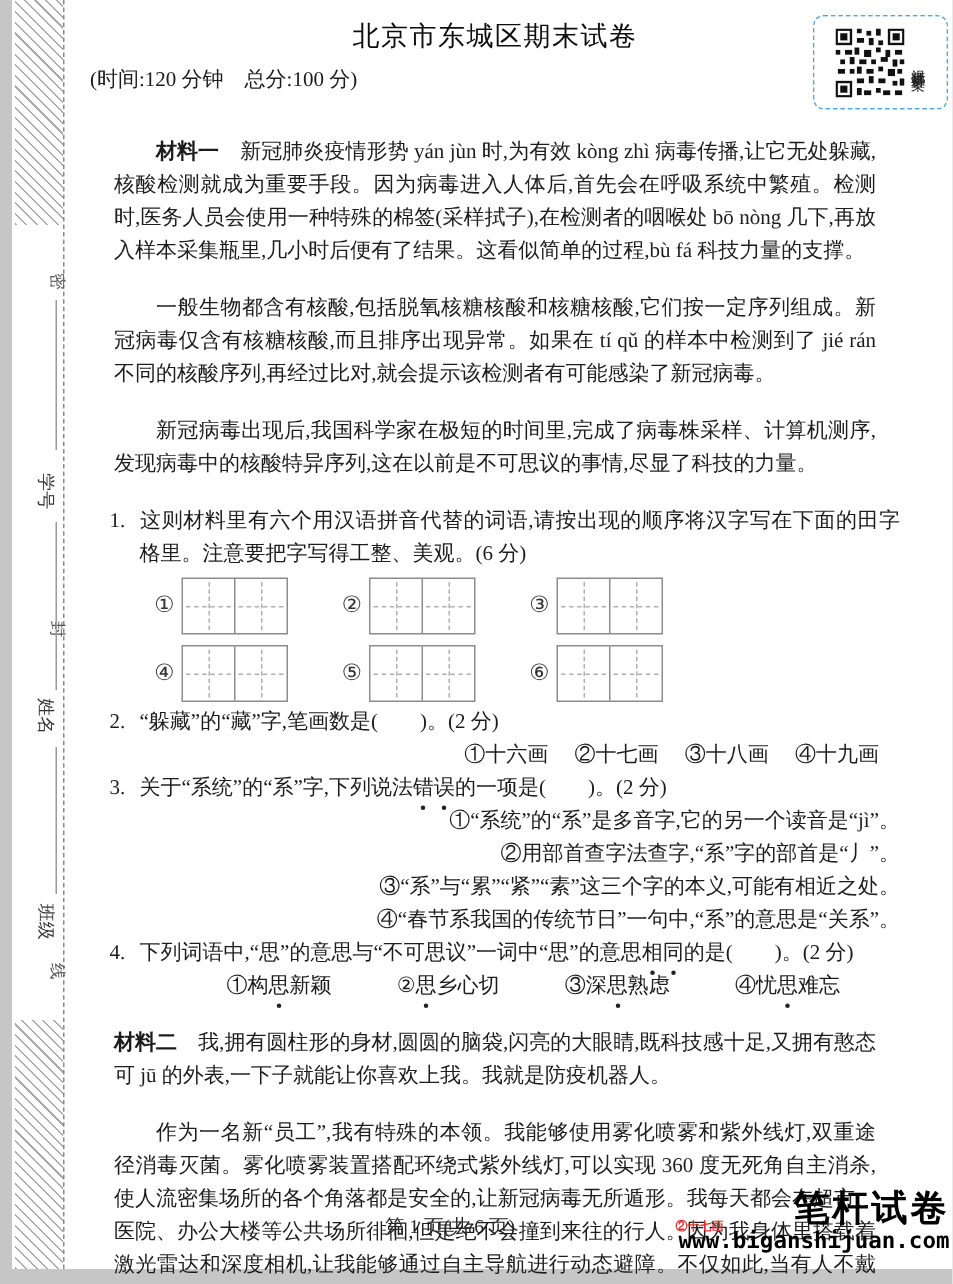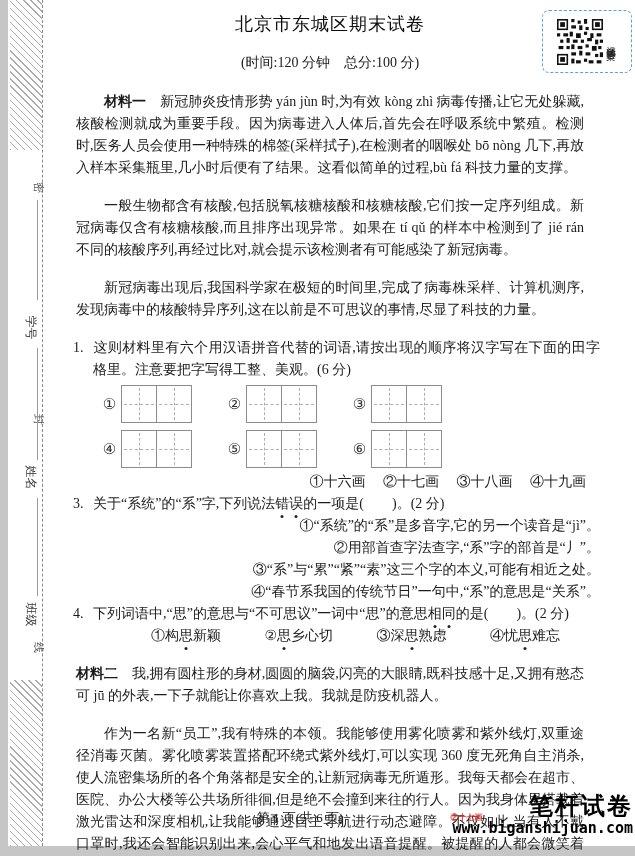--- a/index.html
+++ b/index.html
@@ -36,21 +36,21 @@
   }
   .fillline{
     position:absolute;left:29px;width:0;border-left:1px solid #9a9a9a;
   }
   
   .title{
     position:absolute;left:52px;top:12px;width:540px;text-align:center;
     font-size:18px;font-weight:normal;letter-spacing:1px;color:#0d0d0d;
   }
   .subtitle{
-    position:absolute;left:52px;top:54px;width:540px;text-align:center;
+    position:absolute;left:52px;top:44px;width:540px;text-align:left;
     font-size:14px;color:#1b1b1b;
   }
   .qrbox{
     position:absolute;right:3px;top:10px;width:84px;height:57px;
     border:1.5px dashed #55a4dd;border-radius:7px;background:#fff;
     display:flex;align-items:center;justify-content:center;gap:3px;padding:2px;
   }
   .qrbox svg{width:46px;height:46px;}
   .qrcaption{
     writing-mode:vertical-rl;font-size:9.5px;line-height:11px;color:#222;
@@ -244,20 +244,21 @@
         <div class="gridgroup">
             <span class="gnum">⑥</span>
             <div class="tzg">
               <div class="cell c1"></div>
               <div class="cell"></div>
             </div>
           </div>
       </div>
     </div>
 
+    <p class="q"><span class="qnum">2.</span><span>“躲藏”的“藏”字,笔画数是(　　)。(2 分)</span></p>
     <div class="optline">
       <span class="opt">①十六画</span>
       <span class="opt">②十七画</span>
       <span class="opt">③十八画</span>
       <span class="opt">④十九画</span>
     </div>
 
     <p class="q"><span class="qnum">3.</span><span>关于“系统”的“系”字,下列说法<span class="emch">错</span><span class="emch">误</span>的一项是(　　)。(2 分)</span></p>
     <div class="optline">①“系统”的“系”是多音字,它的另一个读音是“jì”。</div>
     <div class="optline">②用部首查字法查字,“系”字的部首是“丿”。</div>

